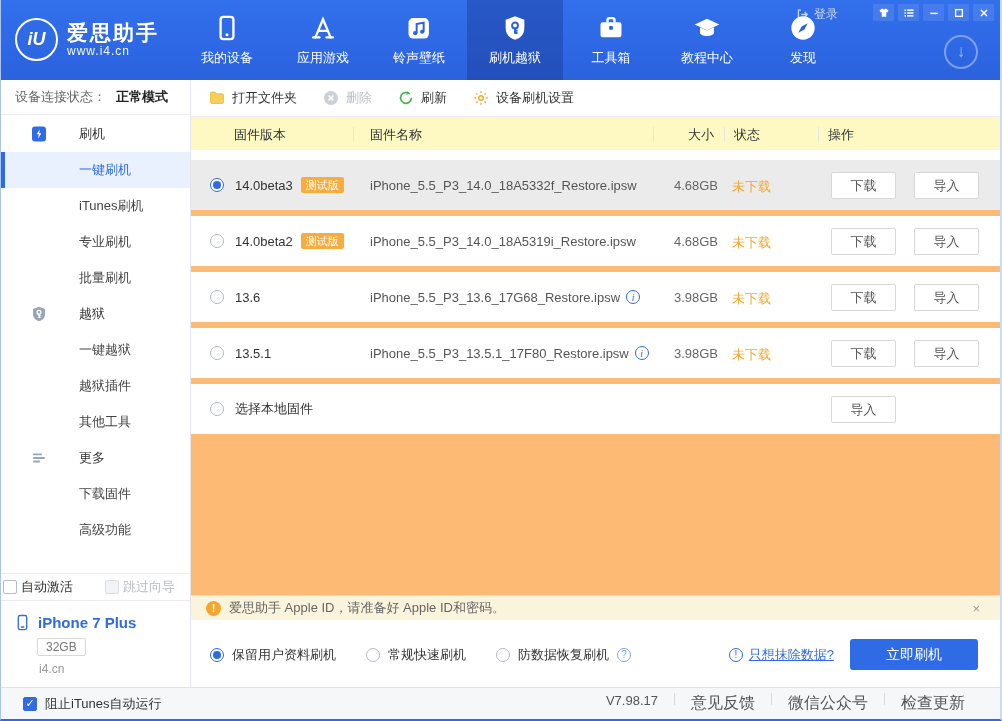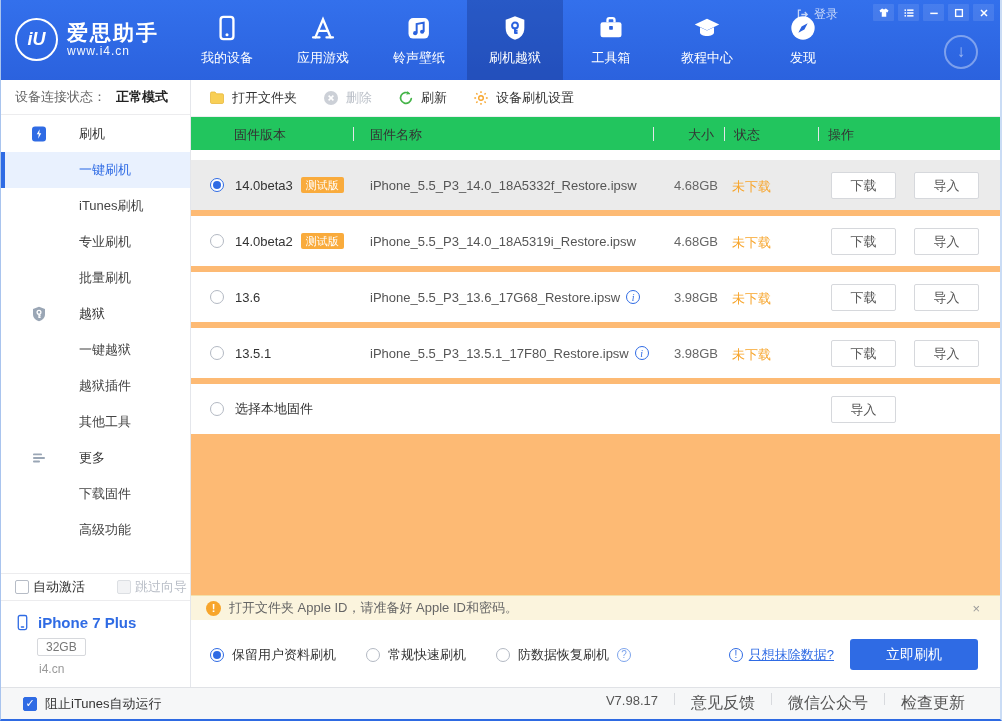--- a/index.html
+++ b/index.html
@@ -44,21 +44,21 @@
   .side-menu { position:absolute; top:36px; left:0; width:100%; }
   .side-row { height:36px; display:flex; align-items:center; cursor:pointer; position:relative; }
   .side-row .s-icon { position:absolute; left:30px; width:16px; height:16px; }
   .side-row .s-icon svg { width:16px; height:16px; display:block; }
   .side-row .s-label { margin-left:78px; color:#333; font-size:13px; }
   .side-row.item .s-label { color:#444; }
   .side-row.selected { background:#e9f1fe; }
   .side-row.selected::before { content:''; position:absolute; left:0; top:0; width:4px; height:100%; background:#2f6be4; }
   .side-row.selected .s-label { color:#2f6be4; }
   .side-checks { position:absolute; left:0; top:493px; width:100%; height:27px; border-top:1px solid #ececee;
-                 display:flex; align-items:center; padding-left:14px; gap:4px; }
+                 display:flex; align-items:center; padding-left:2px; gap:4px; }
   .side-checks .gap { width:24px; }
   .cb { width:14px; height:14px; border:1px solid #b6bcc6; border-radius:2px; background:#fff;
         display:inline-flex; align-items:center; justify-content:center; font-size:11px; color:#fff; cursor:pointer; }
   .cb.checked { background:#2f6be4; border-color:#2f6be4; }
   .cb.disabled { background:#f2f3f5; border-color:#dcdfe3; cursor:default; }
   .cb-label { font-size:13px; color:#333; }
   .cb-label.dim { color:#b9bec7; }
   .device-card { position:absolute; left:0; top:520px; width:100%; bottom:0; border-top:1px solid #ececee;
                  padding:13px 0 0 14px; }
   .device-name-row { display:flex; align-items:center; gap:8px; }
@@ -70,21 +70,21 @@
 
   
   .content { position:absolute; left:190px; top:80px; right:0; bottom:32px; background:#fff; }
   .toolbar { position:absolute; top:0; left:0; width:100%; height:37px; display:flex; align-items:center;
              padding-left:18px; border-bottom:1px solid #eceef0; background:#fff; }
   .tool-btn { display:flex; align-items:center; gap:7px; margin-right:26px; cursor:pointer; }
   .tool-btn svg { width:16px; height:16px; display:block; }
   .tool-btn .t-label { font-size:13px; color:#333; }
   .tool-btn.disabled { cursor:default; }
   .tool-btn.disabled .t-label { color:#bcc1c9; }
-  .thead { position:absolute; top:37px; left:0; width:100%; height:33px; background:#22c55e; }
+  .thead { position:absolute; top:37px; left:0; width:100%; height:33px; background:#fef9c3; }
   .thead span.h { position:absolute; top:9px; font-size:13px; color:#333; }
   .thead .sep { position:absolute; top:10px; width:1px; height:14px; background:#e3e5e9; }
   .rows-area { position:absolute; top:80px; left:0; width:100%; height:445px; background:#fdba74; }
   .frow { position:relative; height:50px; margin-bottom:6px; background:#fff; }
   .frow.selected { background:#ebebeb; }
   .radio { width:14px; height:14px; border-radius:50%; border:1px solid #b3b9c3; background:#fff;
            display:inline-block; cursor:pointer; }
   .radio.sel { border-color:#2f6be4; }
   .radio.sel::after { content:''; display:block; width:8px; height:8px; margin:2px; border-radius:50%; background:#2f6be4; }
   .frow .radio { position:absolute; left:19px; top:18px; }
@@ -456,21 +456,21 @@
           <span class="radio"></span>
           <span class="fver-wrap">
             <span class="fver">选择本地固件</span>
           </span>
           <button class="row-btn slot0">导入</button>
         </div>
       </div>
 
     <div class="warnbar">
       <span class="warn-ic">!</span>
-      <span class="warn-text">打开文件夹 Apple ID，请准备好 Apple ID和密码。</span>
+      <span class="warn-text">爱思助手 Apple ID，请准备好 Apple ID和密码。</span>
       <span class="warn-close">×</span>
     </div>
 
     <div class="optionsbar">
       <span id="optRadios" style="display:flex;align-items:center">
           <span class="opt-group">
             <span class="radio sel"></span>
             <span class="opt-label">保留用户资料刷机</span>
           </span>
           <span class="opt-group">

